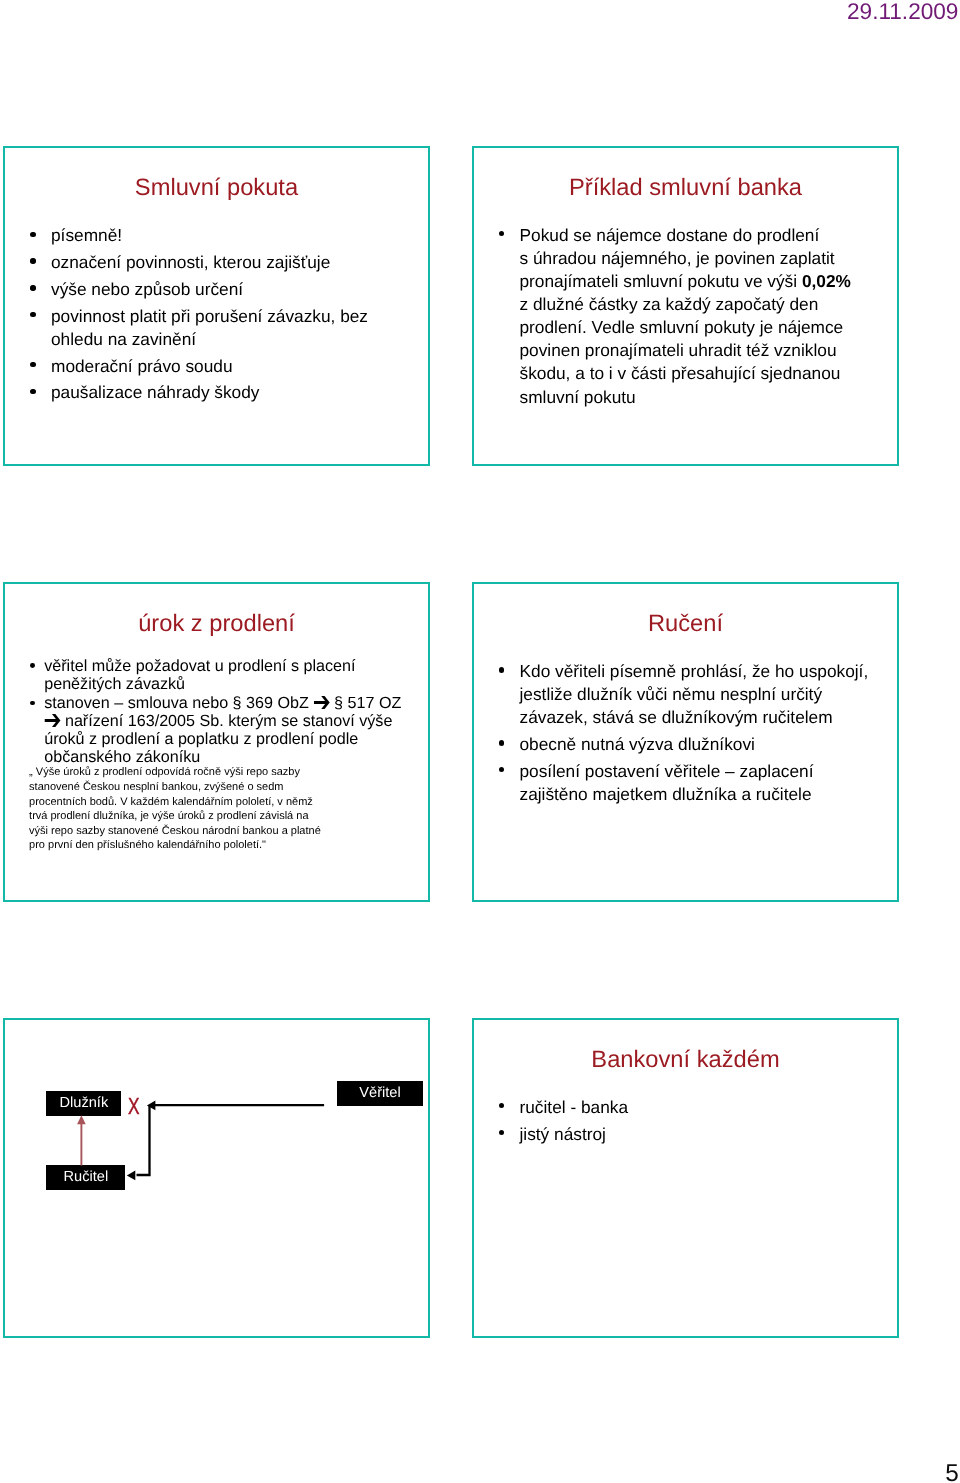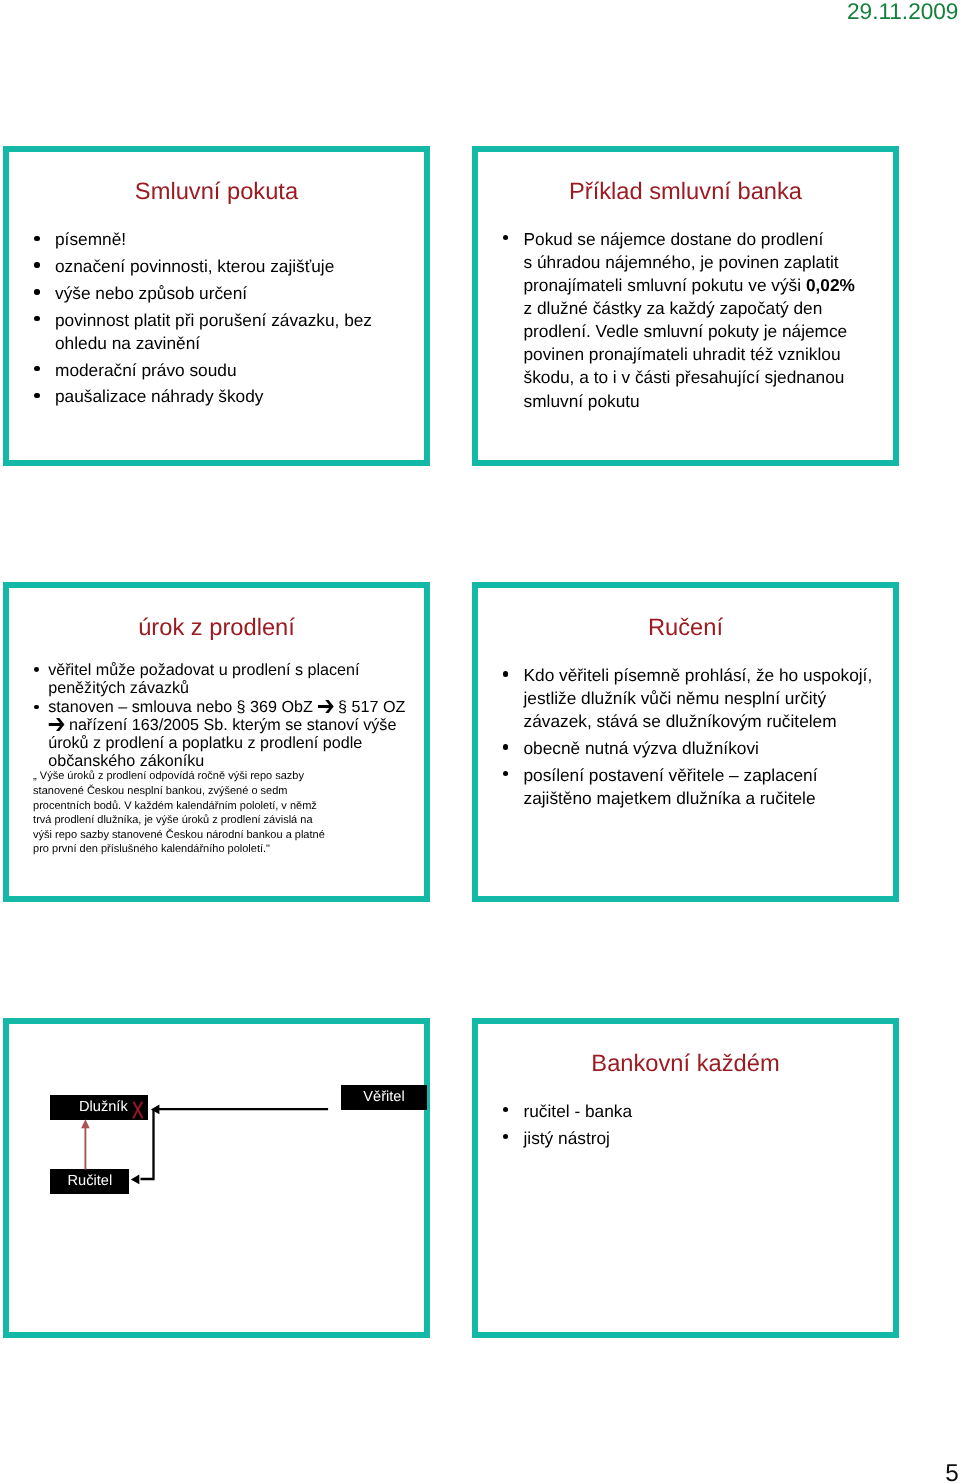--- a/index.html
+++ b/index.html
@@ -4,26 +4,26 @@
 <title>Document page</title>
 <style>
 html,body{margin:0;padding:0;background:#ffffff;}
 body{width:960px;height:1483px;position:relative;overflow:hidden;
      font-family:"Liberation Sans",sans-serif;color:#000;
      -webkit-font-smoothing:antialiased;text-rendering:geometricPrecision;}
 .sheet{position:absolute;left:0;top:0;width:960px;height:1483px;background:#fff;}
 
 .date{position:absolute;left:0;top:0.5px;width:960px;text-align:right;
       font-size:22.6px;line-height:22.6px;padding-right:1.6px;
-      box-sizing:border-box;color:#15803d;}
+      box-sizing:border-box;color:#701a75;}
 .pageno{position:absolute;left:0;top:1462.4px;width:960px;text-align:right;
         font-size:24.3px;line-height:24.3px;padding-right:1.2px;
         box-sizing:border-box;color:#0d0d0d;}
 
-.slide{position:absolute;box-sizing:border-box;border:6px solid #14b8a6;background:#fff;
+.slide{position:absolute;box-sizing:border-box;border:2px solid #14b8a6;background:#fff;
        width:427px;height:320px;}
 .s-r1c1{left:3px;  top:145.6px;}
 .s-r1c2{left:472px;top:145.6px;}
 .s-r2c1{left:3px;  top:581.7px;}
 .s-r2c2{left:472px;top:581.7px;}
 .s-r3c1{left:3px;  top:1017.8px;}
 .s-r3c2{left:472px;top:1017.8px;}
 
 .stitle{position:absolute;left:0;top:28.2px;width:100%;text-align:center;color:#9C1B22;
         font-size:23.7px;line-height:24px;white-space:nowrap;}
@@ -49,21 +49,21 @@
 .s-r2c1 .bl3 .bul .dot:before{left:-1.3px;top:5.4px;width:4.8px;height:4.8px;}
 .s-r2c1 .bl3 .bul .txt{margin-left:12.5px;}
 .s-r2c2 .bl4{left:25.5px;top:76.4px;}
 .s-r3c2 .bl6{left:25.5px;top:76.1px;}
 .q3{left:24.1px;top:181.8px;}
 
 
 .diagram{position:absolute;left:0;top:0;width:100%;height:100%;}
 .dbox{position:absolute;background:#000;color:#fff;font-size:14.6px;line-height:25px;
       text-align:center;height:25px;}
-.dbox-dluznik{left:41.4px;top:71.5px;width:90px;padding-left:8px;}
+.dbox-dluznik{left:41.4px;top:71.5px;width:75px;}
 .dbox-veritel{left:332px;top:61px;width:86px;}
 .dbox-rucitel{left:41.4px;top:145px;width:79px;}
 .dcross{position:absolute;left:123px;top:77.8px;width:16px;height:16.1px;
         color:#A01828;font-size:23.4px;line-height:16.1px;
         font-weight:400;letter-spacing:-3px;
         transform:scaleX(0.74);transform-origin:0 0;
         -webkit-text-stroke:0.45px #A01828;}
 .dsvg{position:absolute;left:0;top:0;}
 </style>
 </head>

